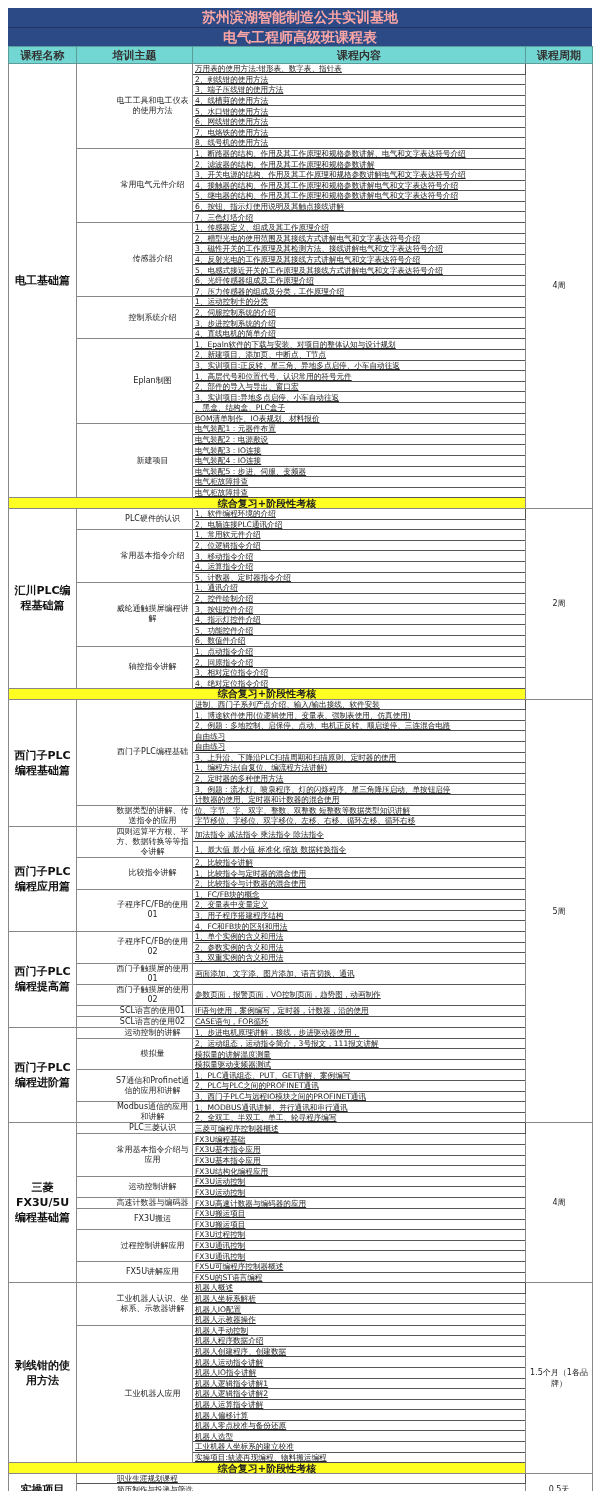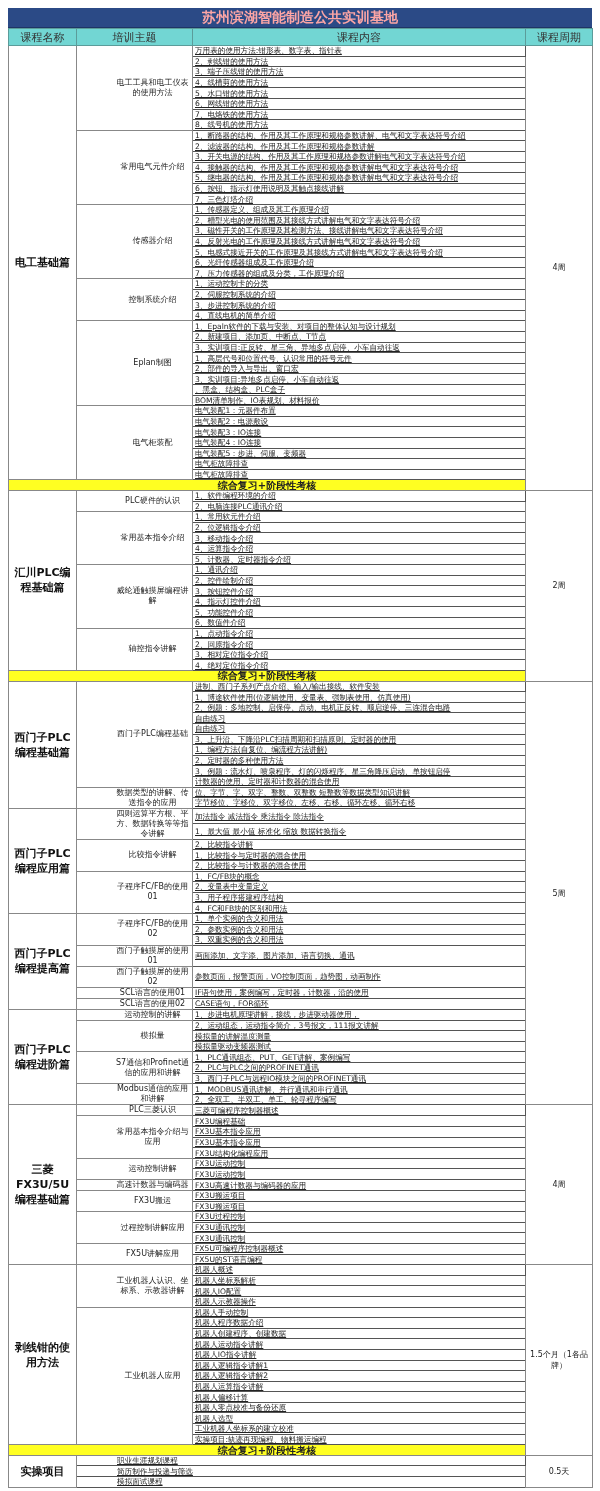--- a/index.html
+++ b/index.html
@@ -2,34 +2,35 @@
 <html><head>
 <meta charset="utf-8">
 <style>
   html,body{margin:0;padding:0;background:#ffffff;}
   body{width:600px;height:1491px;position:relative;font-family:"DejaVu Sans","Liberation Sans",sans-serif;overflow:hidden;}
   .wrap{position:absolute;left:8px;top:8px;width:584px;}
   .title-band{background:#2b4a86;color:#fca5a5;text-align:center;font-weight:bold;}
   .t1{height:19px;line-height:19px;font-size:14px;border-bottom:1px solid #1e3566;}
   .t2{height:18px;line-height:18px;font-size:14px;}
   table{border-collapse:collapse;width:584px;table-layout:fixed;}
-  th{background:#72d6d3;color:#333;font-weight:normal;font-size:11px;height:16px;padding:0;border:1px solid #5b9c9a;}
+  th{background:#72d6d3;color:#333;font-weight:bold;font-size:11px;height:16px;padding:0;border:1px solid #5b9c9a;}
   td{border:1px solid #555;padding:0 2px;font-size:7.6px;line-height:9px;height:9.6px;color:#222;white-space:nowrap;overflow:hidden;}
   td.item{text-decoration:underline;text-align:left;}
   td.item.center{text-align:left;padding-left:40px;}
   td.sec{text-align:center;font-weight:bold;font-size:11px;line-height:15px;white-space:normal;color:#111;border-color:#888;}
   td.topic{text-align:center;white-space:normal;font-size:8px;line-height:10px;border-color:#888;padding-left:38px;}
   td.dur{text-align:center;font-size:8px;white-space:normal;line-height:11px;border-color:#888;}
   tr.review td.yellow{background:#ffff22;text-align:center;font-weight:bold;font-size:10px;height:9.6px;line-height:9px;border-color:#888;}
 </style>
 </head>
 <body>
 
 <div class="wrap">
   <div class="title-band t1">苏州滨湖智能制造公共实训基地</div>
+  <div class="title-band t2">电气工程师高级班课程表</div>
   <table>
     <colgroup>
         <col style="width:68px">
         <col style="width:116px">
         <col style="width:333px">
         <col style="width:67px">
       </colgroup>
     <thead>
       <tr>
         <th>课程名称</th>
@@ -142,21 +143,21 @@
         <tr>
           <td class="item">3、实训项目:异地多点启停、小车自动往返</td>
         </tr>
         <tr>
           <td class="item">、黑盒、结构盒、PLC盒子</td>
         </tr>
         <tr>
           <td class="item">BOM清单制作、IO表规划、材料报价</td>
         </tr>
         <tr>
-          <td class="topic" rowspan="7">电气柜装配</td>
+          <td class="topic" rowspan="7">新建项目</td>
           <td class="item">电气装配1：元器件布置</td>
         </tr>
         <tr>
           <td class="item">电气装配2：电源敷设</td>
         </tr>
         <tr>
           <td class="item">电气装配3：IO连接</td>
         </tr>
         <tr>
           <td class="item">电气装配4：IO连接</td>

